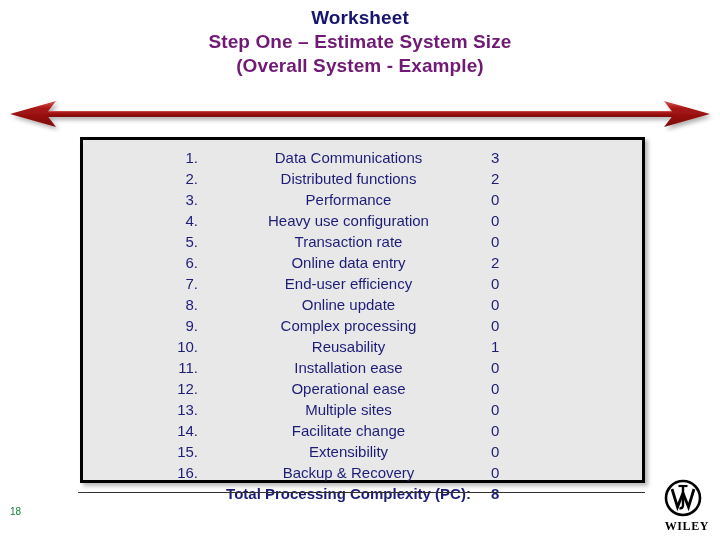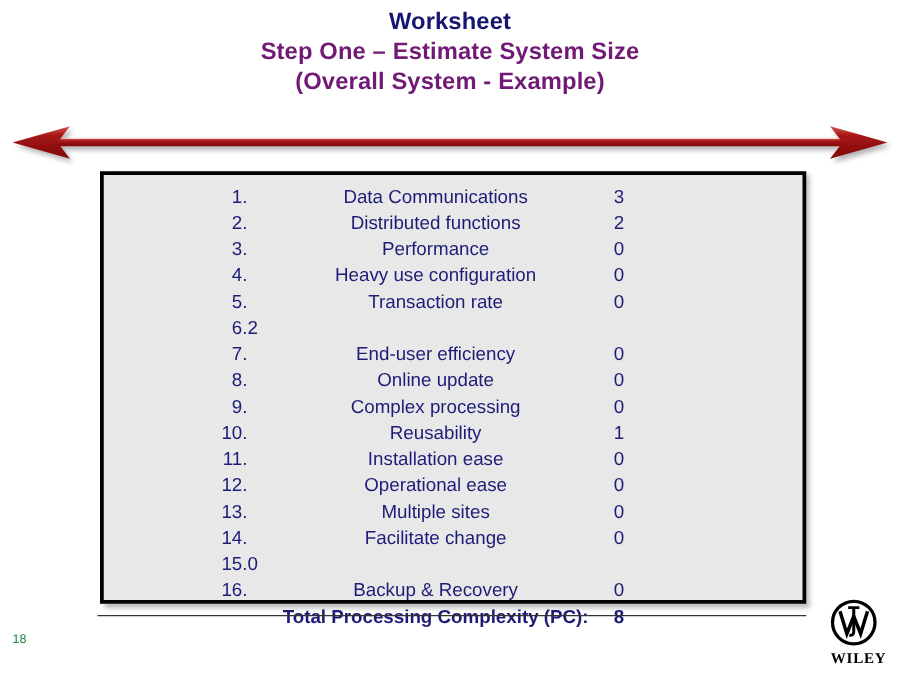--- a/index.html
+++ b/index.html
@@ -178,20 +178,21 @@
         <span class="factor-label">Heavy use configuration</span>
         <span class="factor-value">0</span>
       </div>
       <div class="factor-row">
         <span class="factor-num">5.</span>
         <span class="factor-label">Transaction rate</span>
         <span class="factor-value">0</span>
       </div>
       <div class="factor-row">
         <span class="factor-num">6.</span>
+        <span class="factor-label">Online data entry</span>
         <span class="factor-value">2</span>
       </div>
       <div class="factor-row">
         <span class="factor-num">7.</span>
         <span class="factor-label">End-user efficiency</span>
         <span class="factor-value">0</span>
       </div>
       <div class="factor-row">
         <span class="factor-num">8.</span>
         <span class="factor-label">Online update</span>
@@ -222,20 +223,21 @@
         <span class="factor-label">Multiple sites</span>
         <span class="factor-value">0</span>
       </div>
       <div class="factor-row">
         <span class="factor-num">14.</span>
         <span class="factor-label">Facilitate change</span>
         <span class="factor-value">0</span>
       </div>
       <div class="factor-row">
         <span class="factor-num">15.</span>
+        <span class="factor-label">Extensibility</span>
         <span class="factor-value">0</span>
       </div>
       <div class="factor-row">
         <span class="factor-num">16.</span>
         <span class="factor-label">Backup &amp; Recovery</span>
         <span class="factor-value">0</span>
       </div>
       <div class="factor-row total-row">
         <span class="factor-num"></span>
         <span class="factor-label">Total Processing Complexity (PC):</span>

